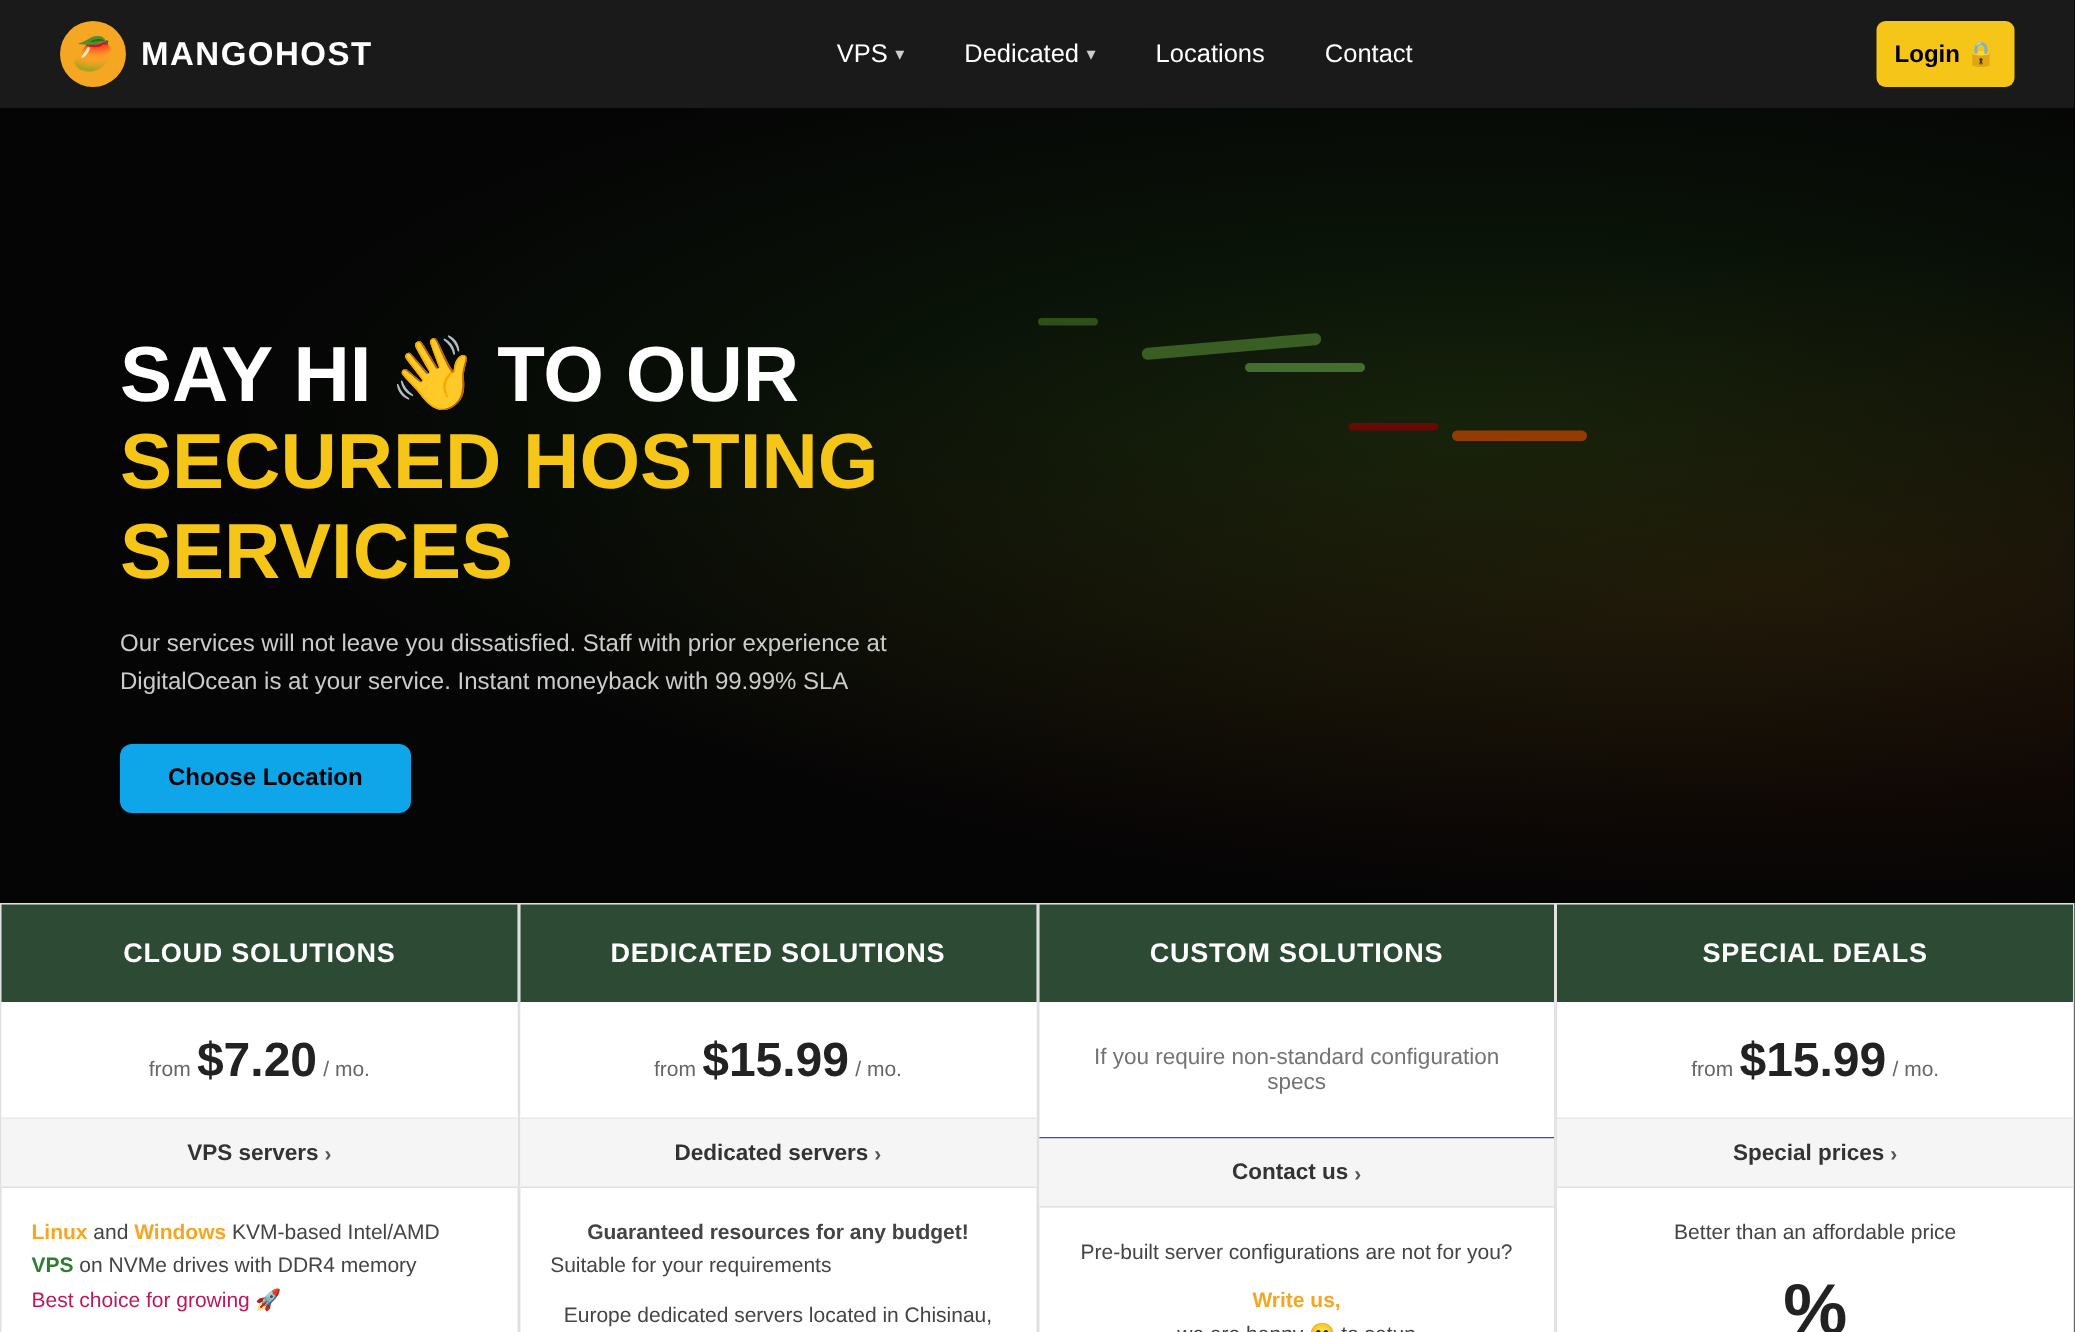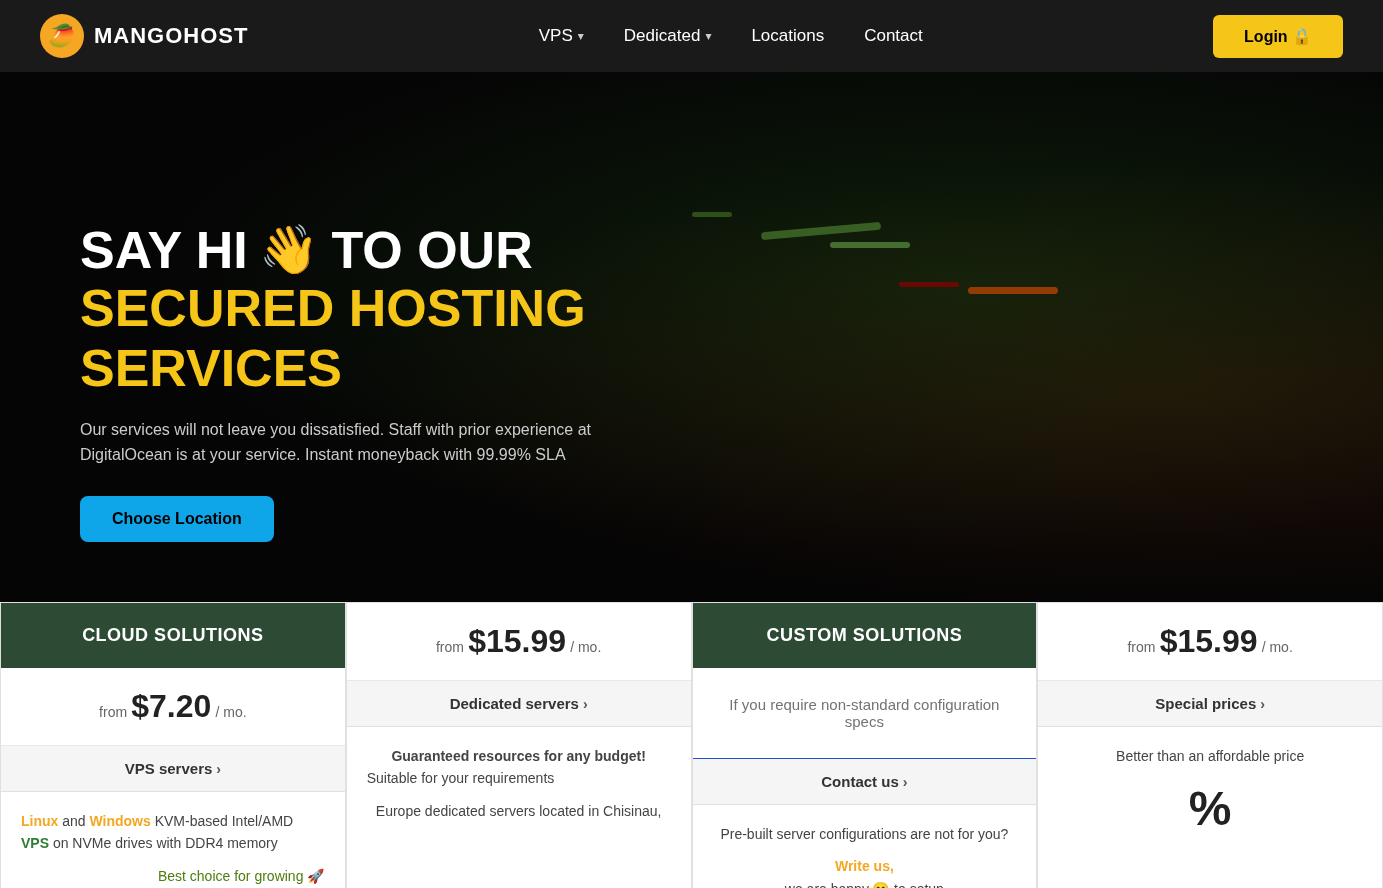--- a/index.html
+++ b/index.html
@@ -53,21 +53,21 @@
       cursor: pointer;
     }
     .nav-link .chevron {
       font-size: 12px;
       color: #ccc;
     }
     .login-btn {
       background: #f5c518;
       color: #000;
       border: none;
-      padding: 12px 31px;
+      padding: 12px 12px;
       font-size: 16px;
       font-weight: 700;
       border-radius: 6px;
       cursor: pointer;
       display: flex;
       align-items: center;
       gap: 8px;
     }
 
     
@@ -215,23 +215,21 @@
     .card-body a, .highlight-orange {
       color: #f5a623;
       text-decoration: none;
       font-weight: 600;
     }
     .highlight-green {
       color: #2e7d32;
       font-weight: 600;
     }
     .card-body .best-choice {
-      margin-top: 10px;
-      color: #4d7c0f;
-      text-align: right;
+      color: #be185d;
     }
     
     .custom-desc {
       text-align: center;
       color: #737373;
       font-size: 15px;
       font-weight: 500;
       padding: 28px 16px;
       border-bottom: 1px solid #1d4ed8;
     }
@@ -314,20 +312,21 @@
       <span> and </span>
       <span class="highlight-orange">Windows</span>
       <span> KVM-based Intel/AMD </span>
       <span class="highlight-green">VPS</span>
       <span> on NVMe drives with DDR4 memory</span>
       <div class="best-choice">Best choice for growing 🚀</div>
     </div>
   </div>
 
   <div class="card">
+    <div class="card-header">DEDICATED SOLUTIONS</div>
     <div class="card-price">
       <span class="from-text">from</span>
       <span class="amount">$15.99</span>
       <span class="per-mo">/ mo.</span>
     </div>
     <div class="card-link">
       <span>Dedicated servers</span>
       <span class="arrow">›</span>
     </div>
     <div class="card-body">
@@ -350,20 +349,21 @@
     <div class="card-body">
       <div style="text-align:center;">Pre-built server configurations are not for you?</div>
       <div style="text-align:center; margin-top:10px;">
         <span class="highlight-orange">Write us,</span>
       </div>
       <div style="text-align:center;">we are happy 😊 to setup</div>
     </div>
   </div>
 
   <div class="card">
+    <div class="card-header">SPECIAL DEALS</div>
     <div class="card-price">
       <span class="from-text">from</span>
       <span class="amount">$15.99</span>
       <span class="per-mo">/ mo.</span>
     </div>
     <div class="card-link">
       <span>Special prices</span>
       <span class="arrow">›</span>
     </div>
     <div class="card-body">

